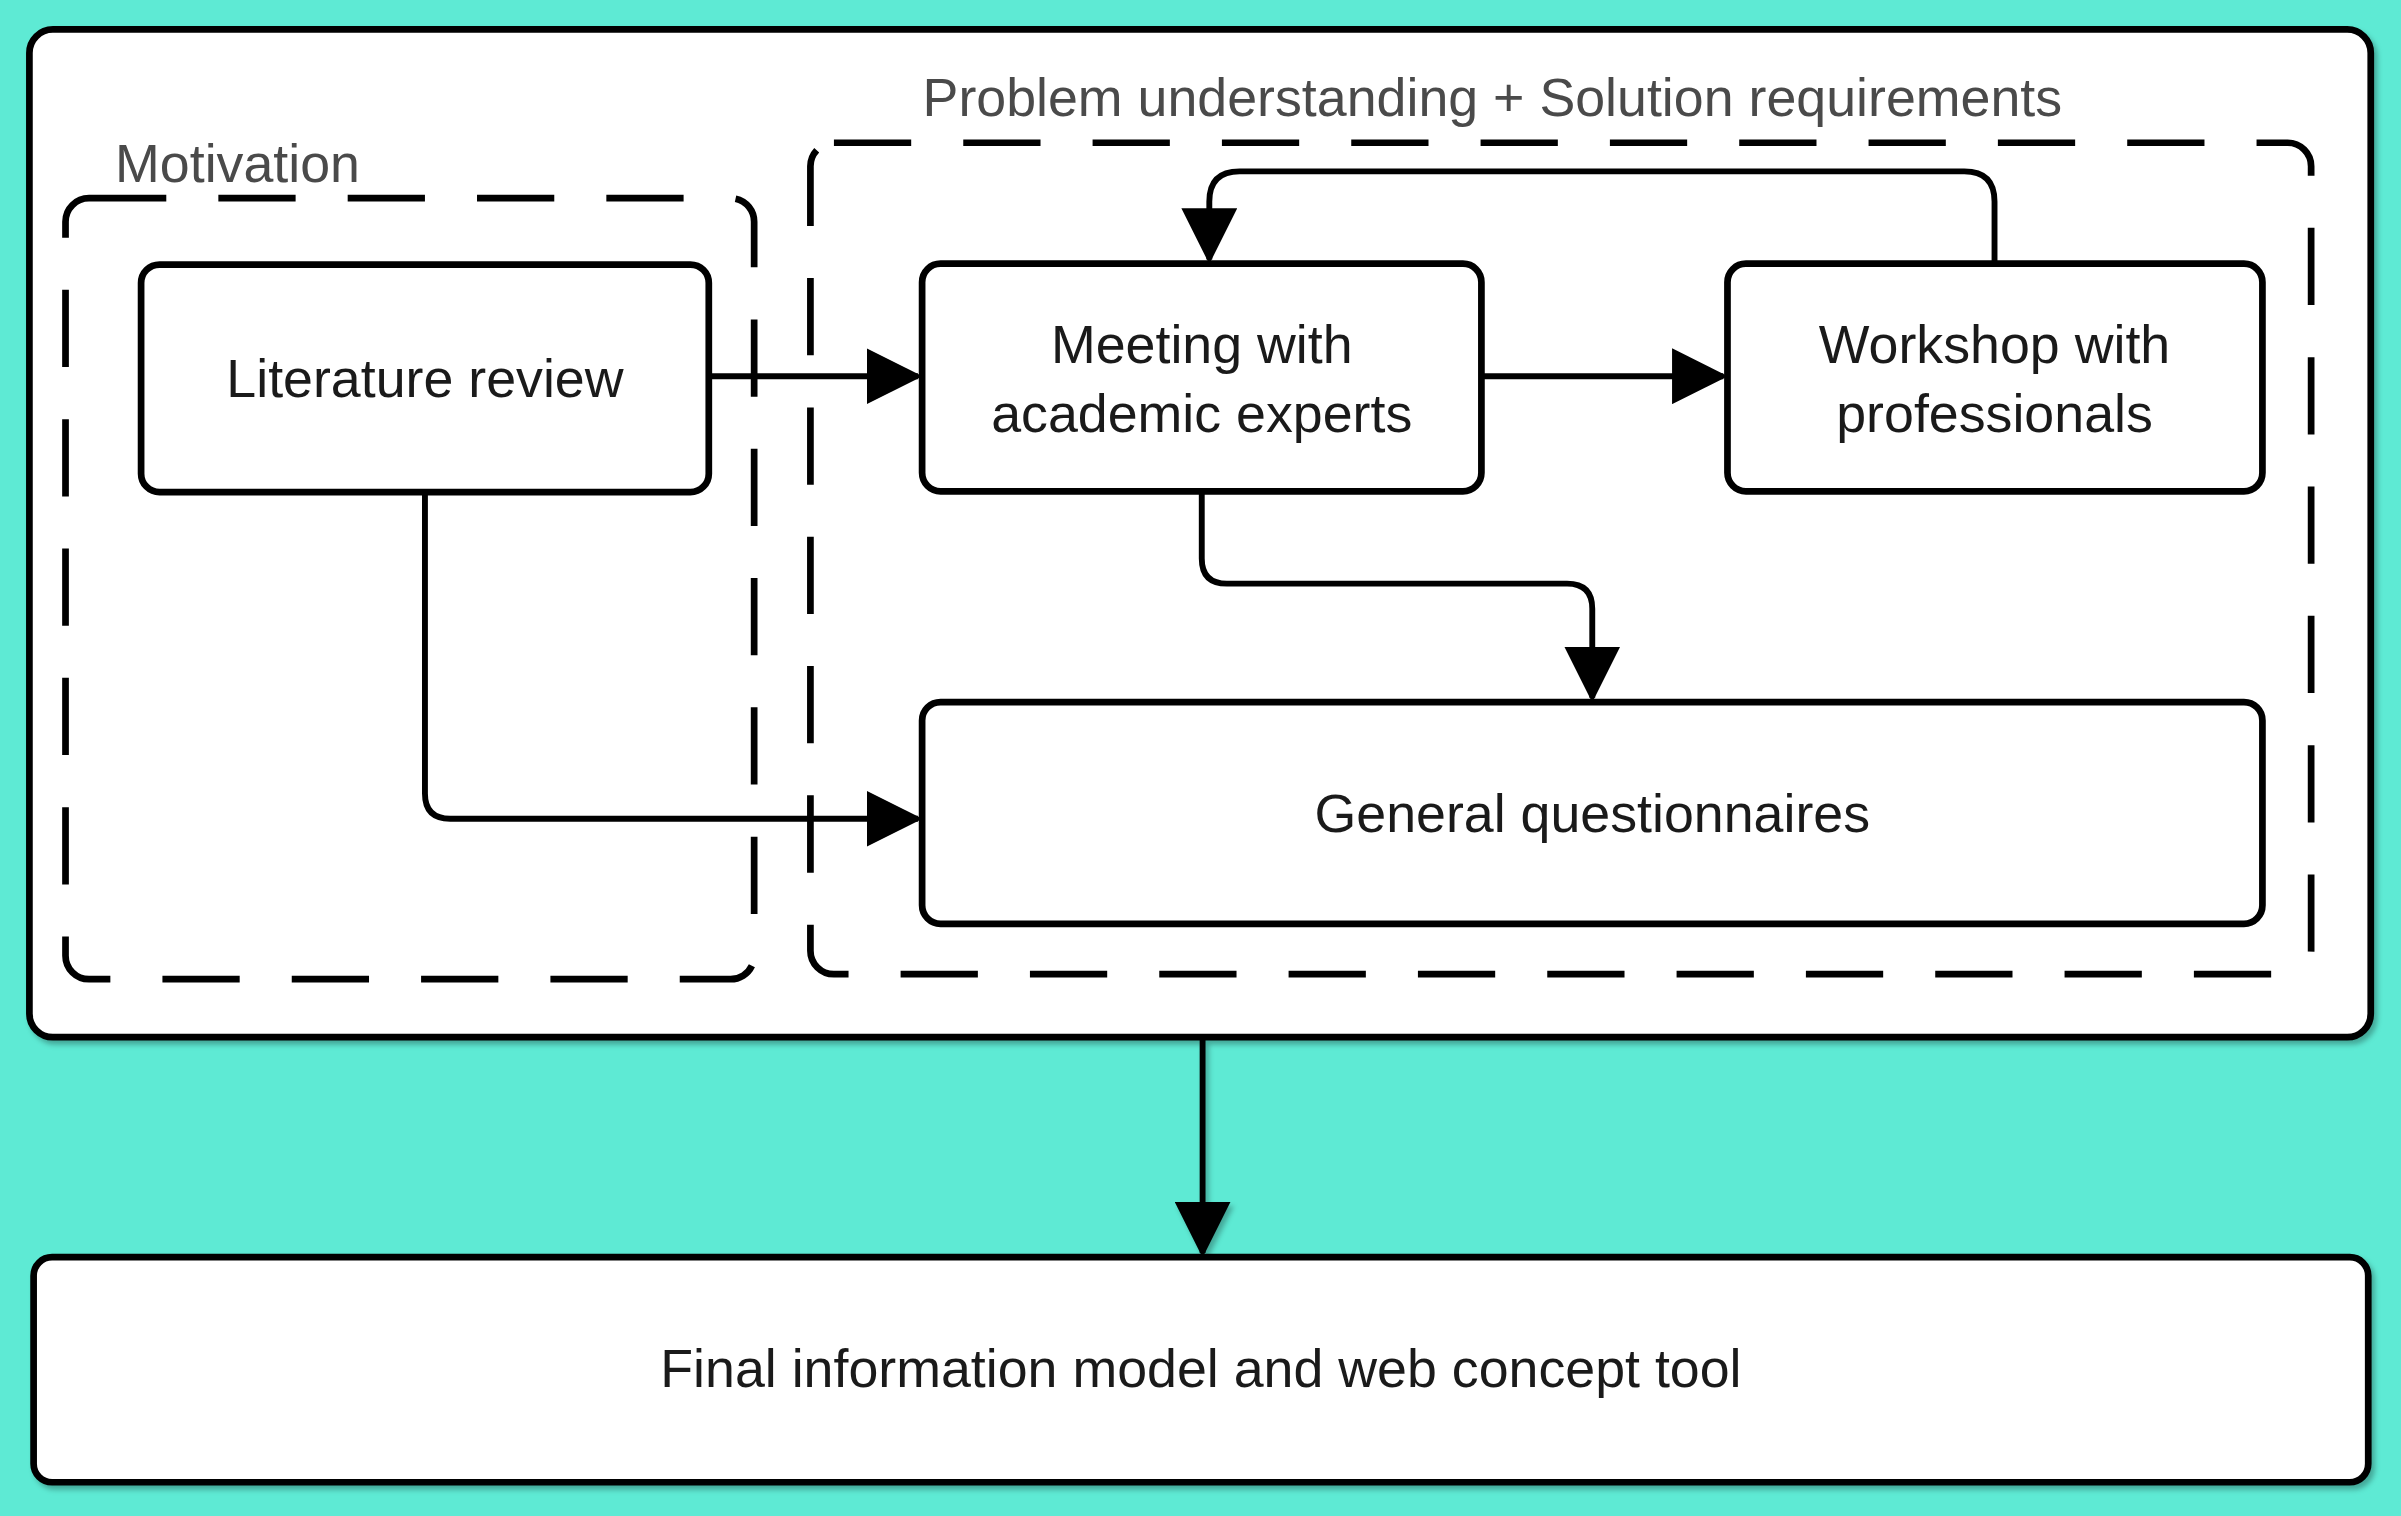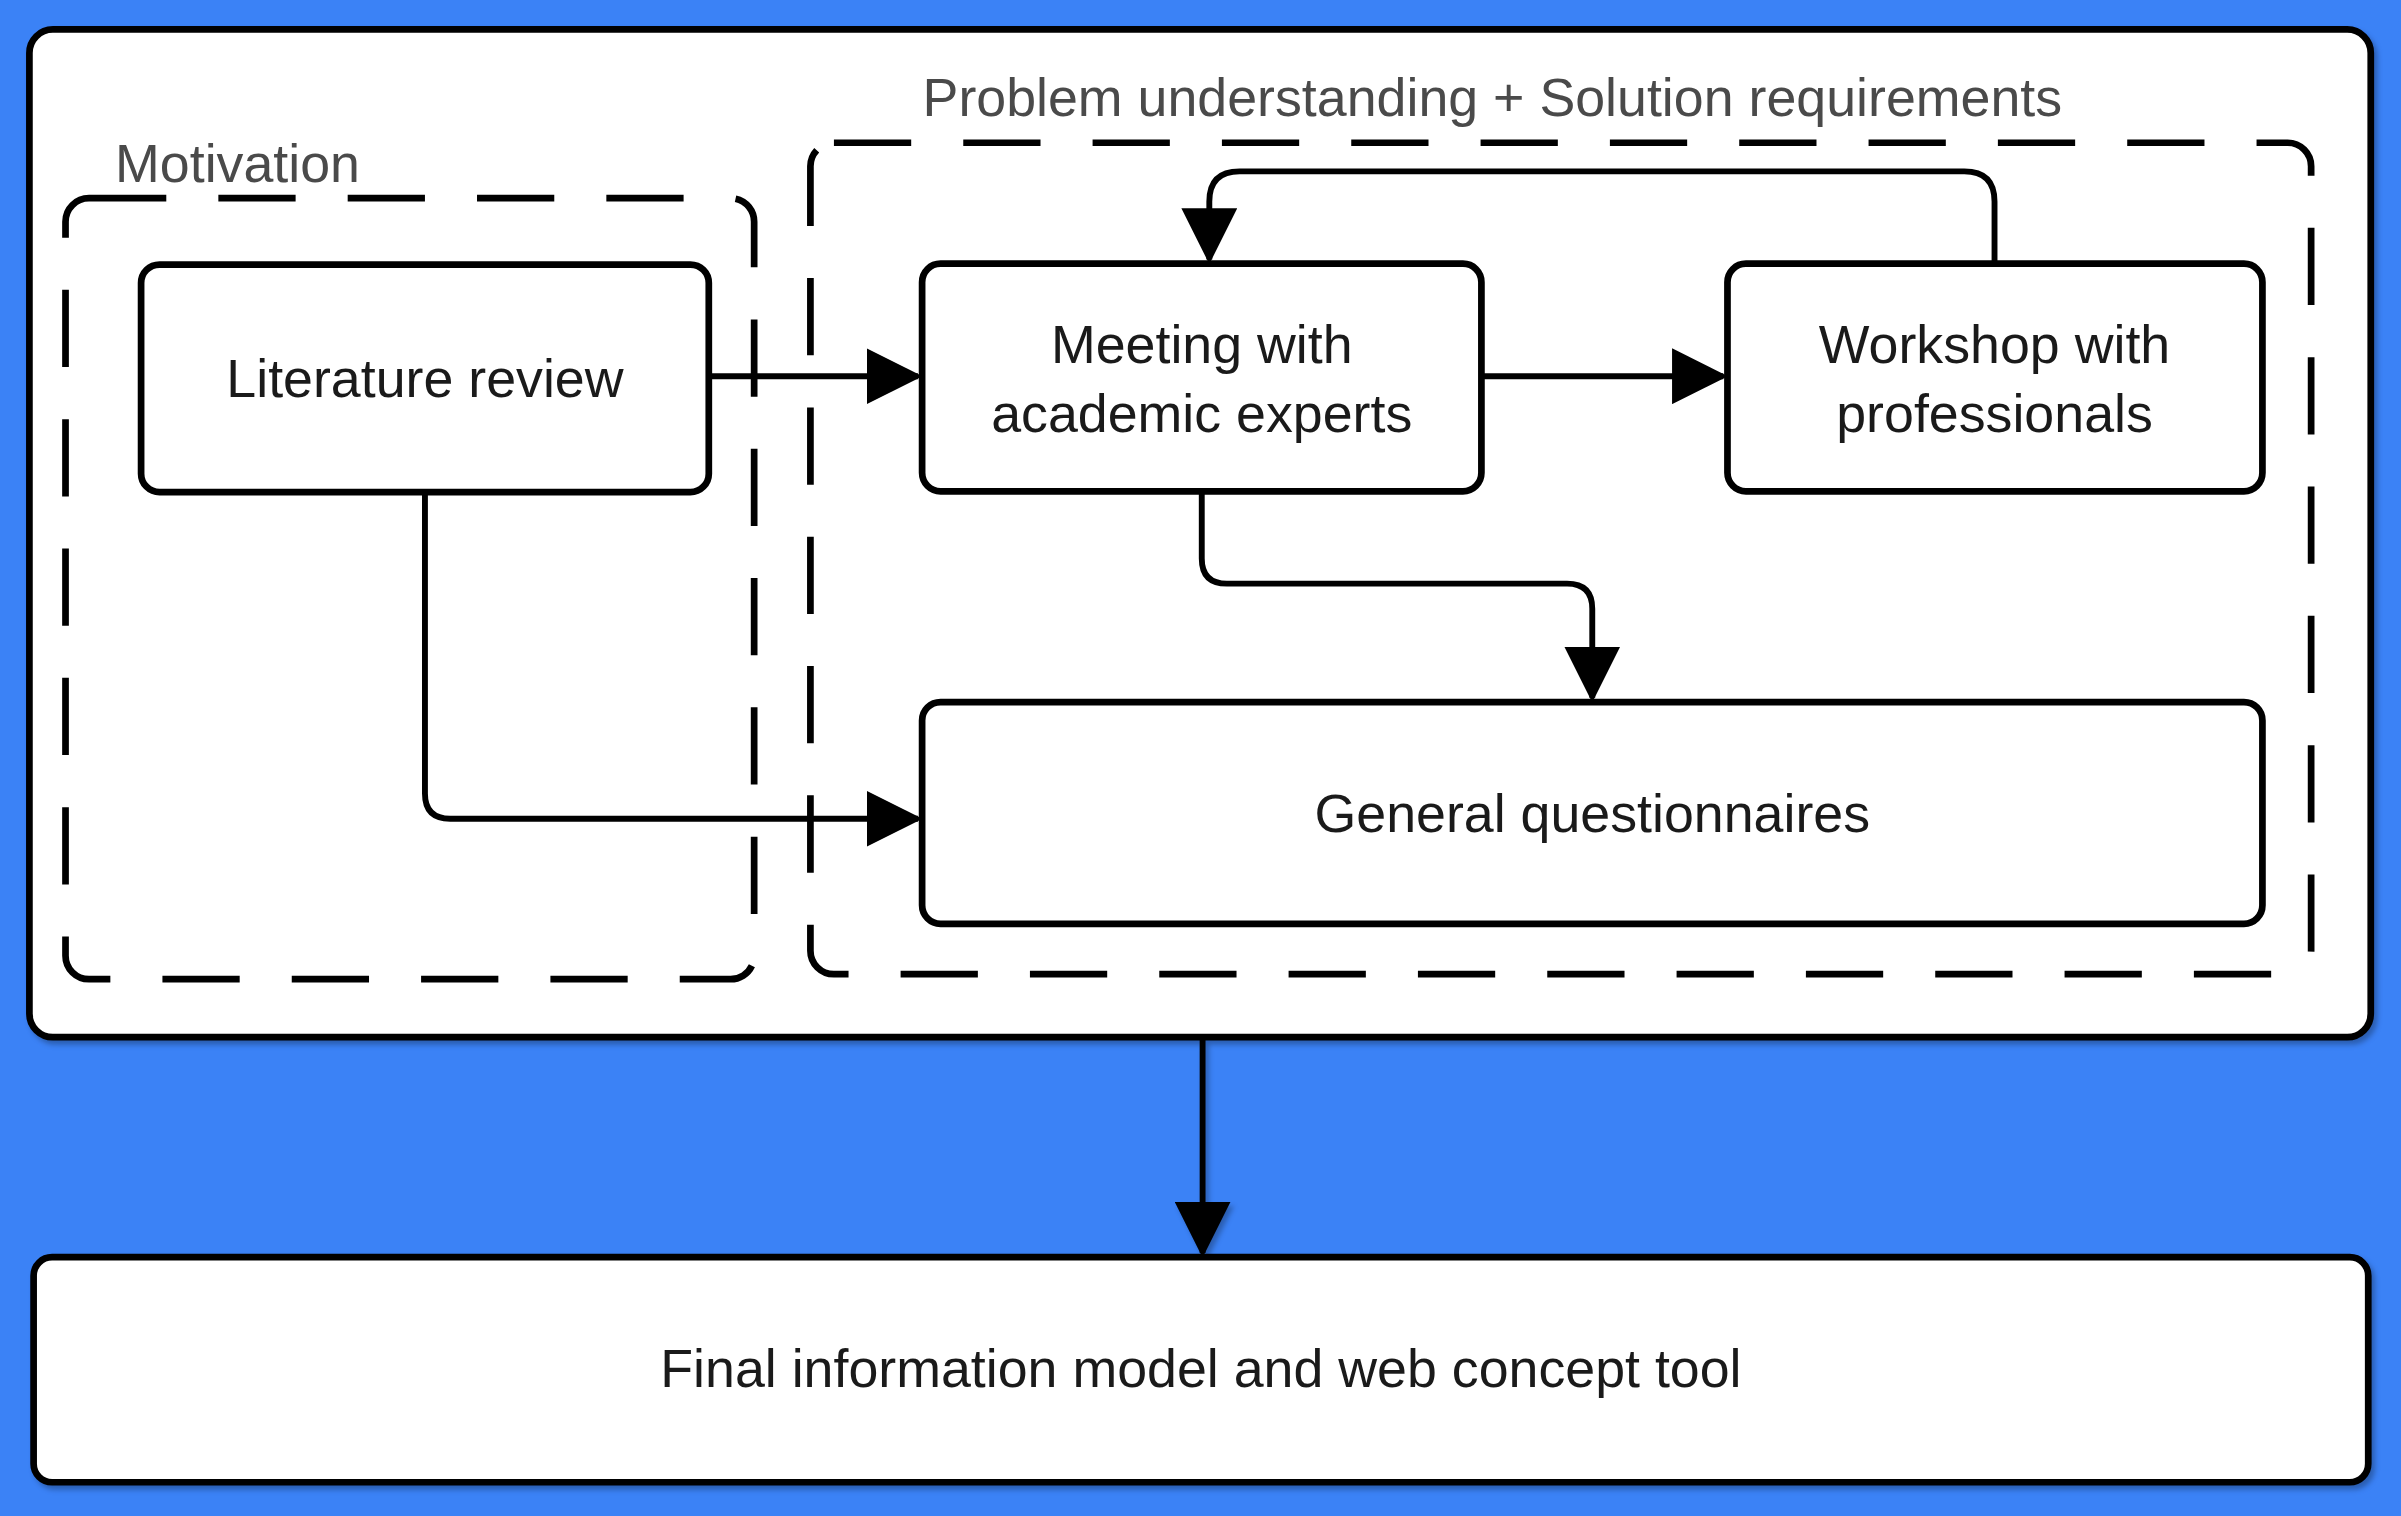--- a/index.html
+++ b/index.html
@@ -2,21 +2,21 @@
 <html style="font-size:13.4px"><head>
 <meta charset="utf-8">
 <style>
   html, body {
     margin: 0;
     padding: 0;
     background: #ffffff;
   }
   .diagram-wrap {
     width: 100%;
-    background: #3b82f6;
+    background: #5eead4;
   }
   svg {
     display: block;
     width: 100%;
     height: auto;
     font-family: "Liberation Sans", "DejaVu Sans", sans-serif;
   }
   .shadowed {
     filter: drop-shadow(4px 5px 3px rgba(0,0,0,0.28));
   }

